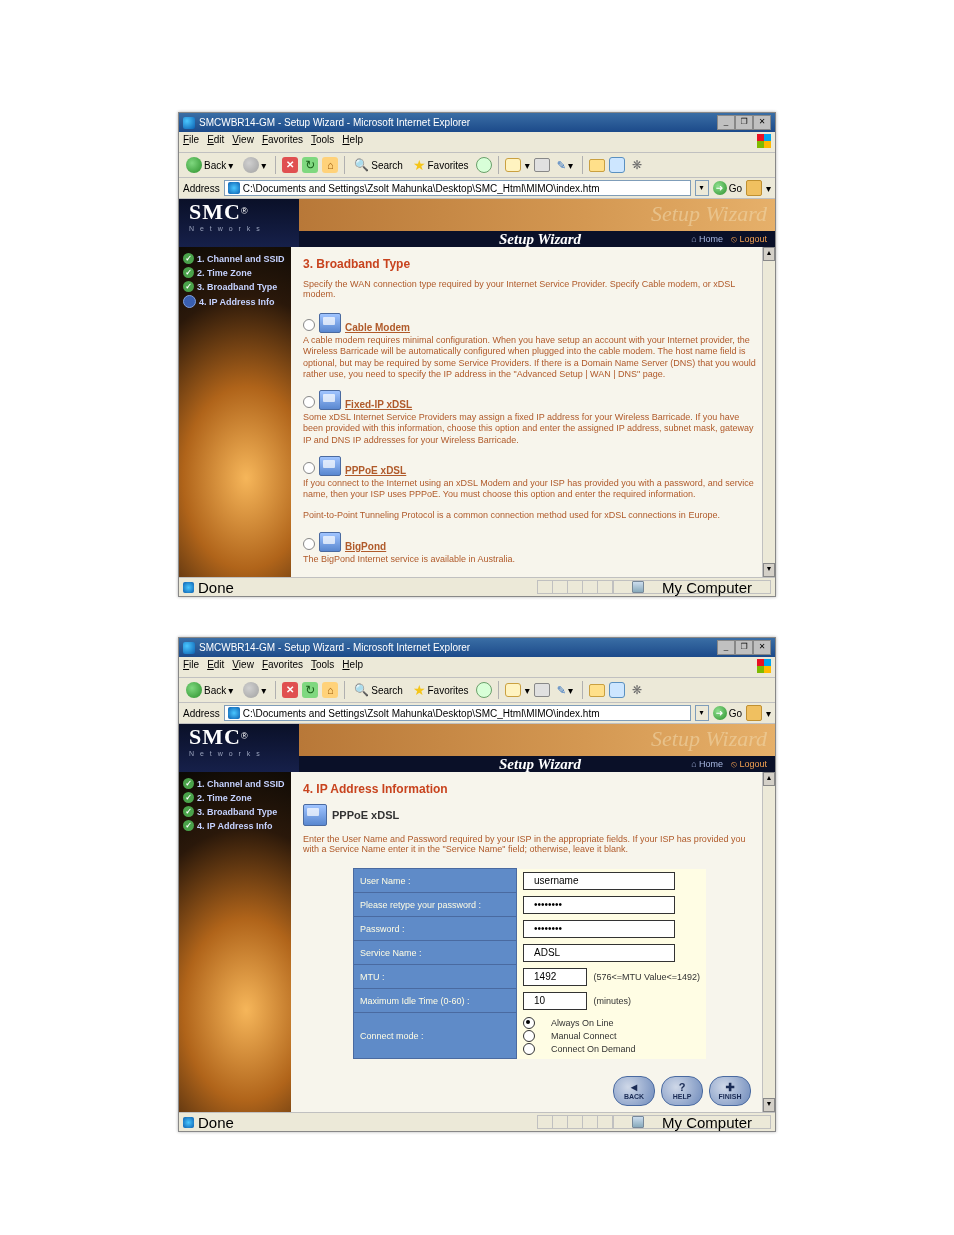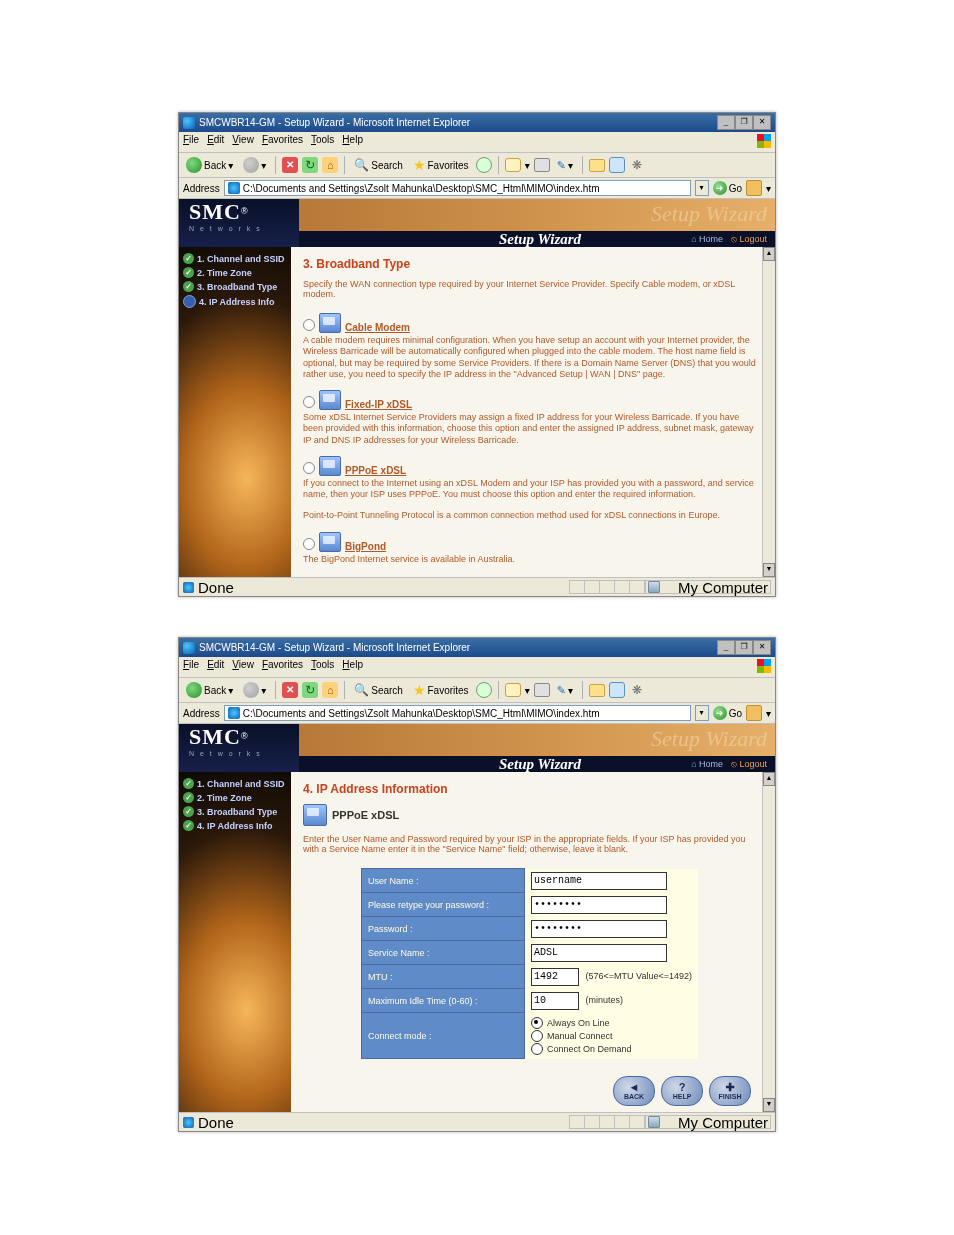--- a/index.html
+++ b/index.html
@@ -246,27 +246,27 @@
   table.cfg { border-collapse:collapse; }
   table.cfg td { font-size:9px;padding:3px 6px; }
   td.lbl {
     background:#5f8bc8;color:#fffde4;text-align:left;
     border:1px solid #4a6aa0;min-width:150px;
   }
   td.valcell {
     background:#fffde4;
   }
   .txt {
-    border:1px solid #333;font-size:10px;padding:1px 2px;
-    background:#fff;font-family:Liberation Mono, monospace;
+    border:1px solid #333;font-size:10px;padding:1px 10px;
+    background:#fff;font-family:Liberation Sans, sans-serif;
     width:130px;height:14px;
   }
   .txt-sm { width:42px; }
   .hint { font-size:9px;color:#333;margin-left:4px; }
-  .radio-row { display:flex;align-items:center;gap:4px;font-size:9px;color:#333;margin:1px 0; }
+  .radio-row { display:flex;align-items:center;gap:16px;font-size:9px;color:#333;margin:1px 0; }
   .radio-btn {
     width:10px;height:10px;border:1px solid #333;border-radius:50%;background:#fff;display:inline-block;cursor:pointer;position:relative;
   }
   .radio-btn.sel::after {
     content:"";position:absolute;left:2px;top:2px;width:4px;height:4px;background:#000;border-radius:50%;
   }
   
   .btn-row {
     position:absolute;right:24px;bottom:6px;display:flex;gap:6px;
   }
@@ -281,21 +281,21 @@
   
   .statusbar {
     background:#ece9d8;border-top:1px solid #c0c0c0;
     display:flex;align-items:center;font-size:15px;padding:1px 4px;height:16px;
   }
   .statusbar .done-ic { width:11px;height:11px;background:radial-gradient(circle,#4ac7ff,#0b5fb0);border-radius:2px;margin-right:4px; }
   .statusbar .spacer { flex:1; }
   .status-segs { display:flex;gap:0; }
   .status-seg { width:14px;height:12px;border:1px solid #c0c0c0;border-right:none; }
   .status-seg:last-child { border-right:1px solid #c0c0c0; }
-  .zone { display:flex;align-items:center;gap:18px;border:1px solid #c0c0c0;padding:0 2px;height:12px; }
+  .zone { display:flex;align-items:center;gap:18px;border:1px solid #c0c0c0;padding:0 18px;height:12px; }
   .zone-ic { width:10px;height:10px;background:linear-gradient(#cde,#8ab);border:1px solid #789;border-radius:1px; }
 </style>
 </head>
 <body>
 
 <div class="page-wrap">
 
 <div class="ie-window">
 
   <div class="titlebar">

